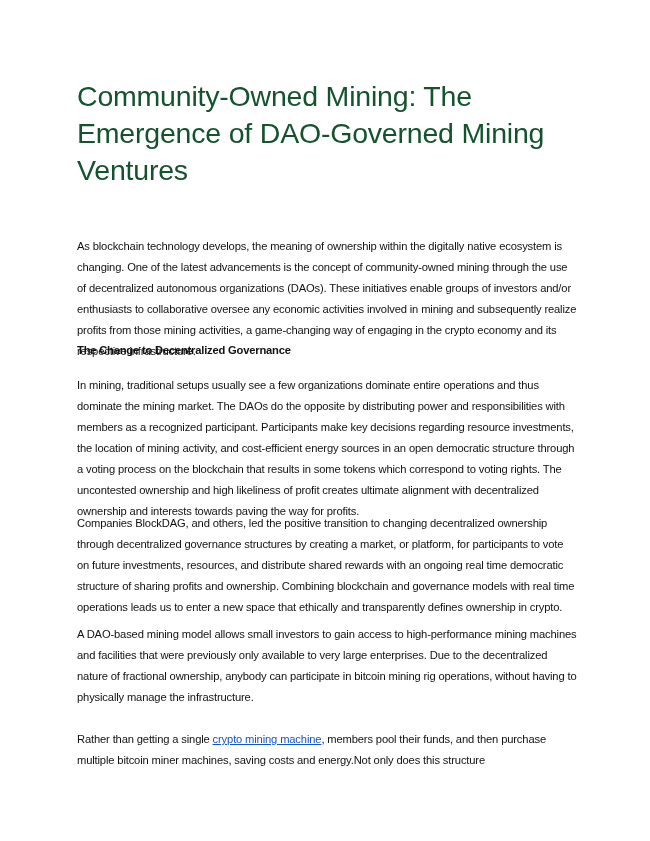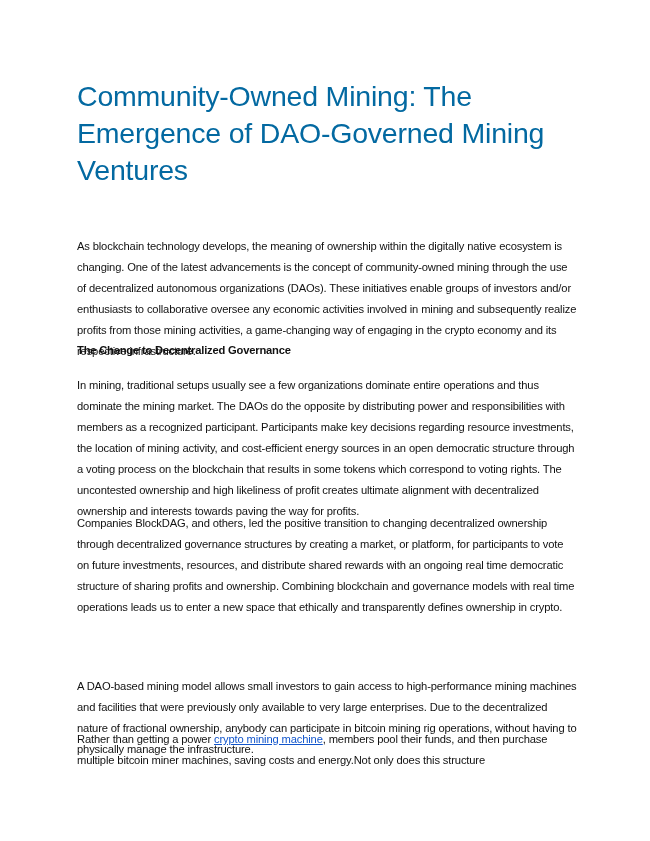--- a/index.html
+++ b/index.html
@@ -1,33 +1,33 @@
 <!DOCTYPE html>
 <html><head>
 <meta charset="utf-8">
 <style>
   html, body { margin: 0; padding: 0; background: #ffffff; }
   body { width: 650px; height: 841px; overflow: hidden; position: relative; font-family: "Liberation Sans", sans-serif; color: #000; }
   .page { position: absolute; left: 0; top: 0; width: 650px; height: 841px; background: #fff; }
-  .title { position: absolute; left: 77px; top: 78px; width: 520px; font-size: 28.5px; line-height: 37px; font-weight: normal; margin: 0; letter-spacing: -0.2px; color: #0369a1; }
+  .title { position: absolute; left: 77px; top: 78px; width: 520px; font-size: 28.5px; line-height: 37px; font-weight: normal; margin: 0; letter-spacing: -0.2px; color: #14532d; }
   .body { position: absolute; left: 77px; width: 500px; font-size: 11.2px; line-height: 21px; margin: 0; color: #111; letter-spacing: -0.15px; }
   .heading { position: absolute; left: 77px; font-size: 11.2px; font-weight: bold; margin: 0; color: #111; letter-spacing: -0.2px; }
   a.link { color: #1155cc; text-decoration: underline; }
 </style>
 </head>
 <body>
 
 <div class="page">
   <h1 class="title">Community-Owned Mining: The Emergence of DAO-Governed Mining Ventures</h1>
 
   <p class="body" style="top:236px;">As blockchain technology develops, the meaning of ownership within the digitally native ecosystem is changing. One of the latest advancements is the concept of community-owned mining through the use of decentralized autonomous organizations (DAOs). These initiatives enable groups of investors and/or enthusiasts to collaborative oversee any economic activities involved in mining and subsequently realize profits from those mining activities, a game-changing way of engaging in the crypto economy and its respective infrastructure.</p>
 
   <h2 class="heading" style="top:344px;">The Change to Decentralized Governance</h2>
 
   <p class="body" style="top:375px;">In mining, traditional setups usually see a few organizations dominate entire operations and thus dominate the mining market. The DAOs do the opposite by distributing power and responsibilities with members as a recognized participant. Participants make key decisions regarding resource investments, the location of mining activity, and cost-efficient energy sources in an open democratic structure through a voting process on the blockchain that results in some tokens which correspond to voting rights. The uncontested ownership and high likeliness of profit creates ultimate alignment with decentralized ownership and interests towards paving the way for profits.</p>
 
   <p class="body" style="top:513px;">Companies BlockDAG, and others, led the positive transition to changing decentralized ownership through decentralized governance structures by creating a market, or platform, for participants to vote on future investments, resources, and distribute shared rewards with an ongoing real time democratic structure of sharing profits and ownership. Combining blockchain and governance models with real time operations leads us to enter a new space that ethically and transparently defines ownership in crypto.</p>
 
 
-  <p class="body" style="top:676px;">A DAO-based mining model allows small investors to gain access to high-performance mining machines and facilities that were previously only available to very large enterprises. Due to the decentralized nature of fractional ownership, anybody can participate in bitcoin mining rig operations, without having to physically manage the infrastructure.</p>
+  <p class="body" style="top:624px;">A DAO-based mining model allows small investors to gain access to high-performance mining machines and facilities that were previously only available to very large enterprises. Due to the decentralized nature of fractional ownership, anybody can participate in bitcoin mining rig operations, without having to physically manage the infrastructure.</p>
 
-  <p class="body" style="top:729px;"><span>Rather than getting a power </span><a class="link" href="#">crypto mining machine</a><span>, members pool their funds, and then purchase multiple bitcoin miner machines, saving costs and energy.Not only does this structure</span></p>
+  <p class="body" style="top:729px;"><span>Rather than getting a single </span><a class="link" href="#">crypto mining machine</a><span>, members pool their funds, and then purchase multiple bitcoin miner machines, saving costs and energy.Not only does this structure</span></p>
 </div>
 
 </body></html>

